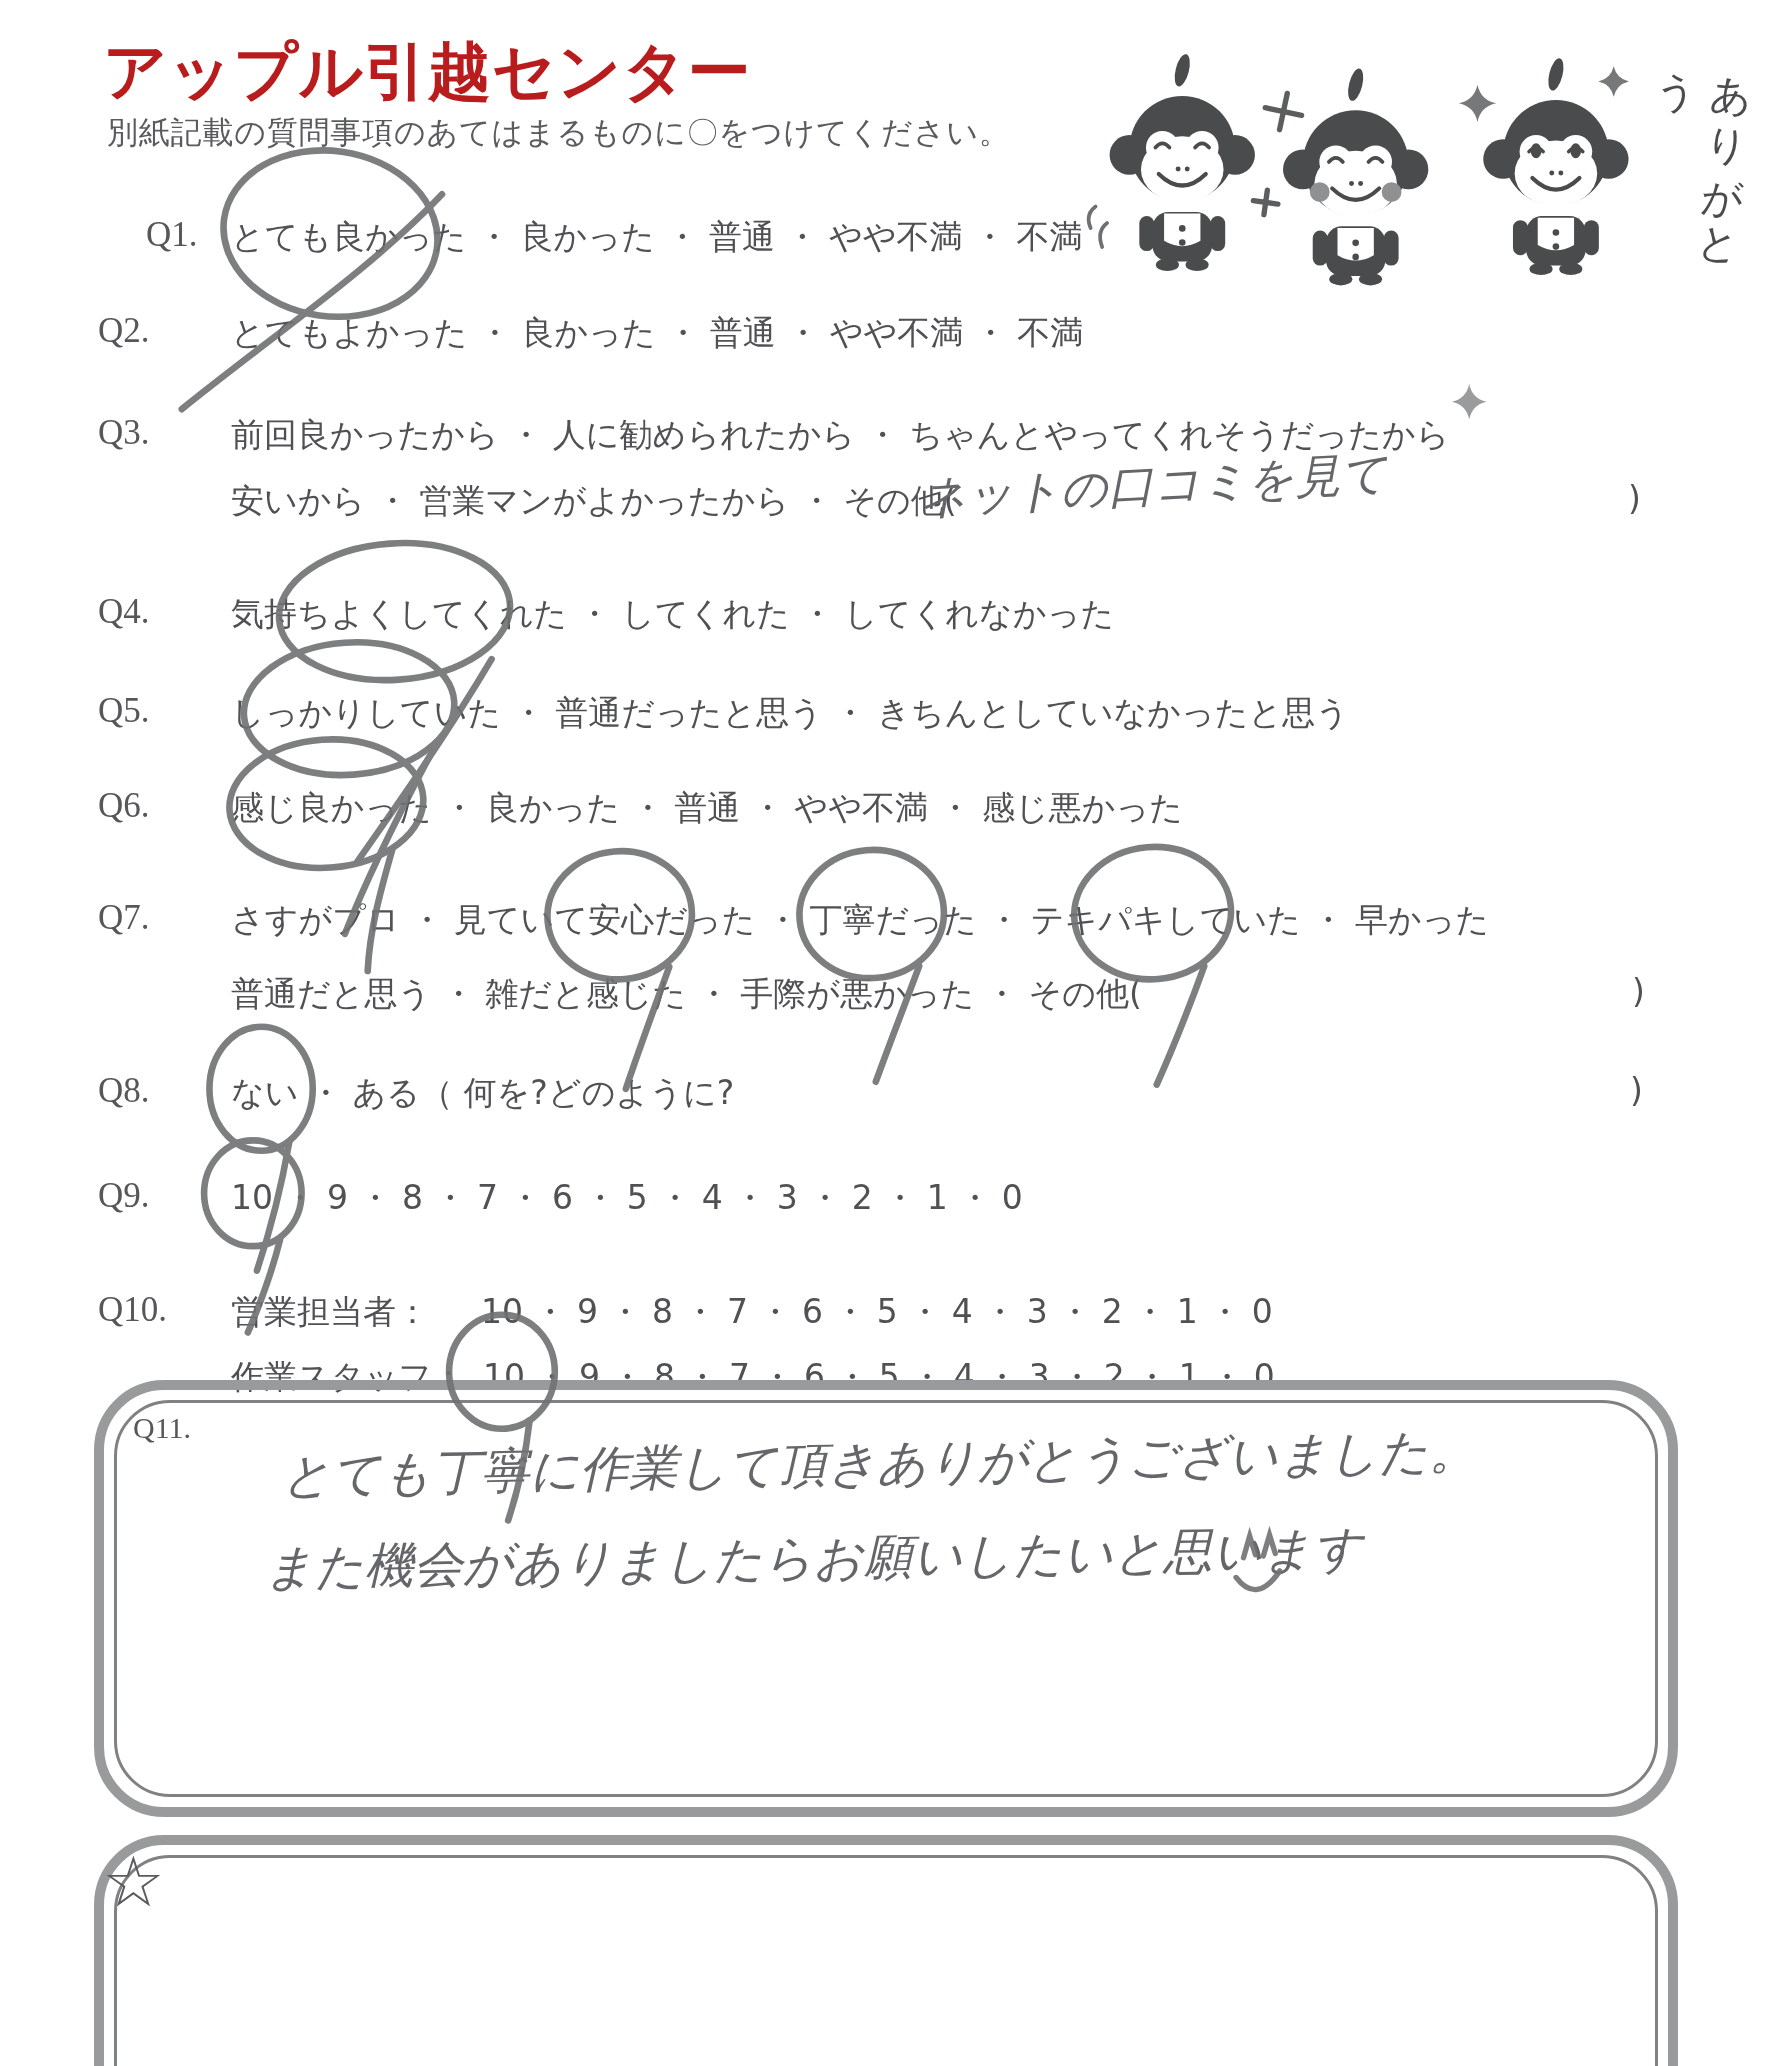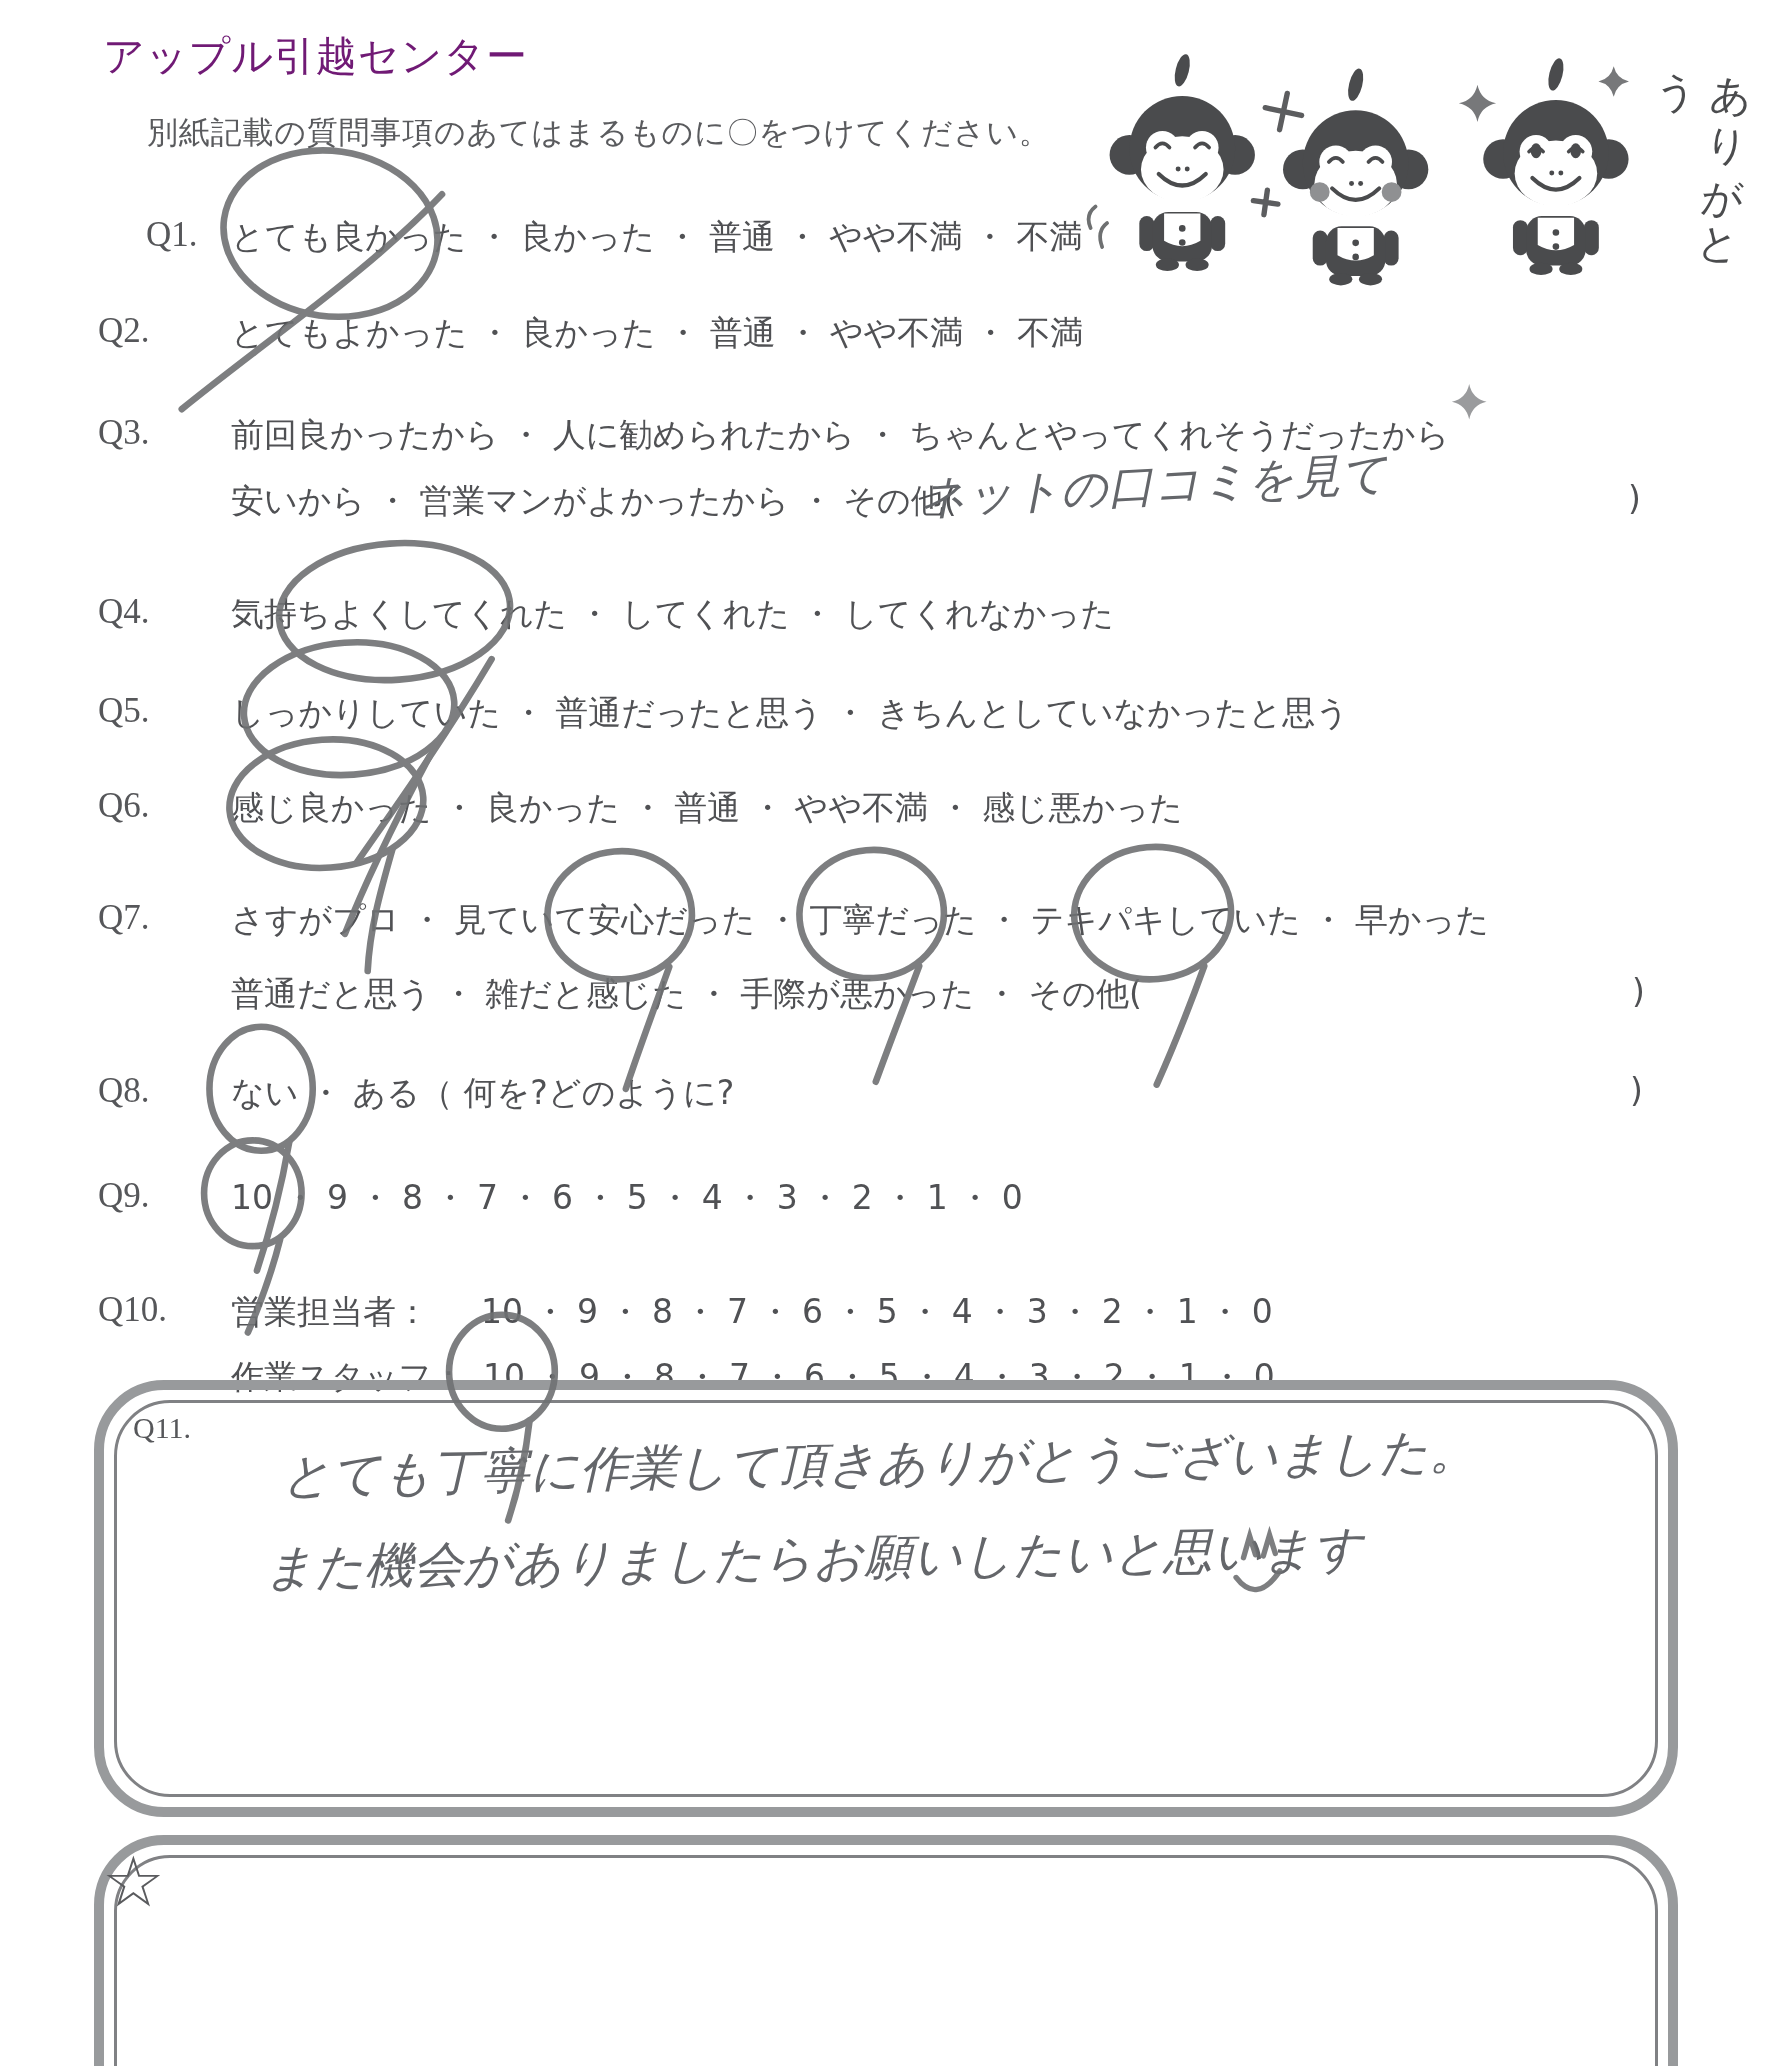--- a/index.html
+++ b/index.html
@@ -1,21 +1,21 @@
 <!DOCTYPE html>
 <html style="font-size:6.6px"><head>
 <meta charset="utf-8">
 <style>
   html,body{margin:0;padding:0;background:#e9e9e9;}
   .paper{position:relative;width:1776px;height:2508px;background:#ffffff;overflow:hidden;
          font-family:"DejaVu Sans","Liberation Sans",sans-serif;color:#4e4f52;}
   .abs{position:absolute;}
-  .brand{font-size:41px;font-weight:normal;letter-spacing:0.8px;color:#701a75;}
+  .brand{font-size:63px;font-weight:bold;letter-spacing:0.8px;color:#b91c1c;}
   .sheettitle{font-size:45px;font-weight:bold;color:#525356;}
-  .instruction{font-size:31px;color:#5a5b5e;letter-spacing:0.8px;margin-left:40px;}
+  .instruction{font-size:31px;color:#5a5b5e;letter-spacing:0.8px;}
   .qlabel{font-family:"Liberation Serif","DejaVu Serif",serif;font-size:35px;color:#56575a;}
   .opts{font-size:33px;color:#505154;letter-spacing:0px;white-space:nowrap;text-align:center;}
   .hand{font-style:italic;color:#64666a;white-space:nowrap;}
   .bigbox{position:absolute;border:10.7px solid #989a9c;border-radius:70px;}
   .bigbox .inner{position:absolute;inset:10px;border:3.7px solid #808184;border-radius:56px;}
   .star{font-size:70px;color:#5a5b5e;}
   .vtext{writing-mode:vertical-rl;font-size:41px;color:#4b4c4e;letter-spacing:4.1px;}
   svg{display:block;}
 </style>
 </head>

